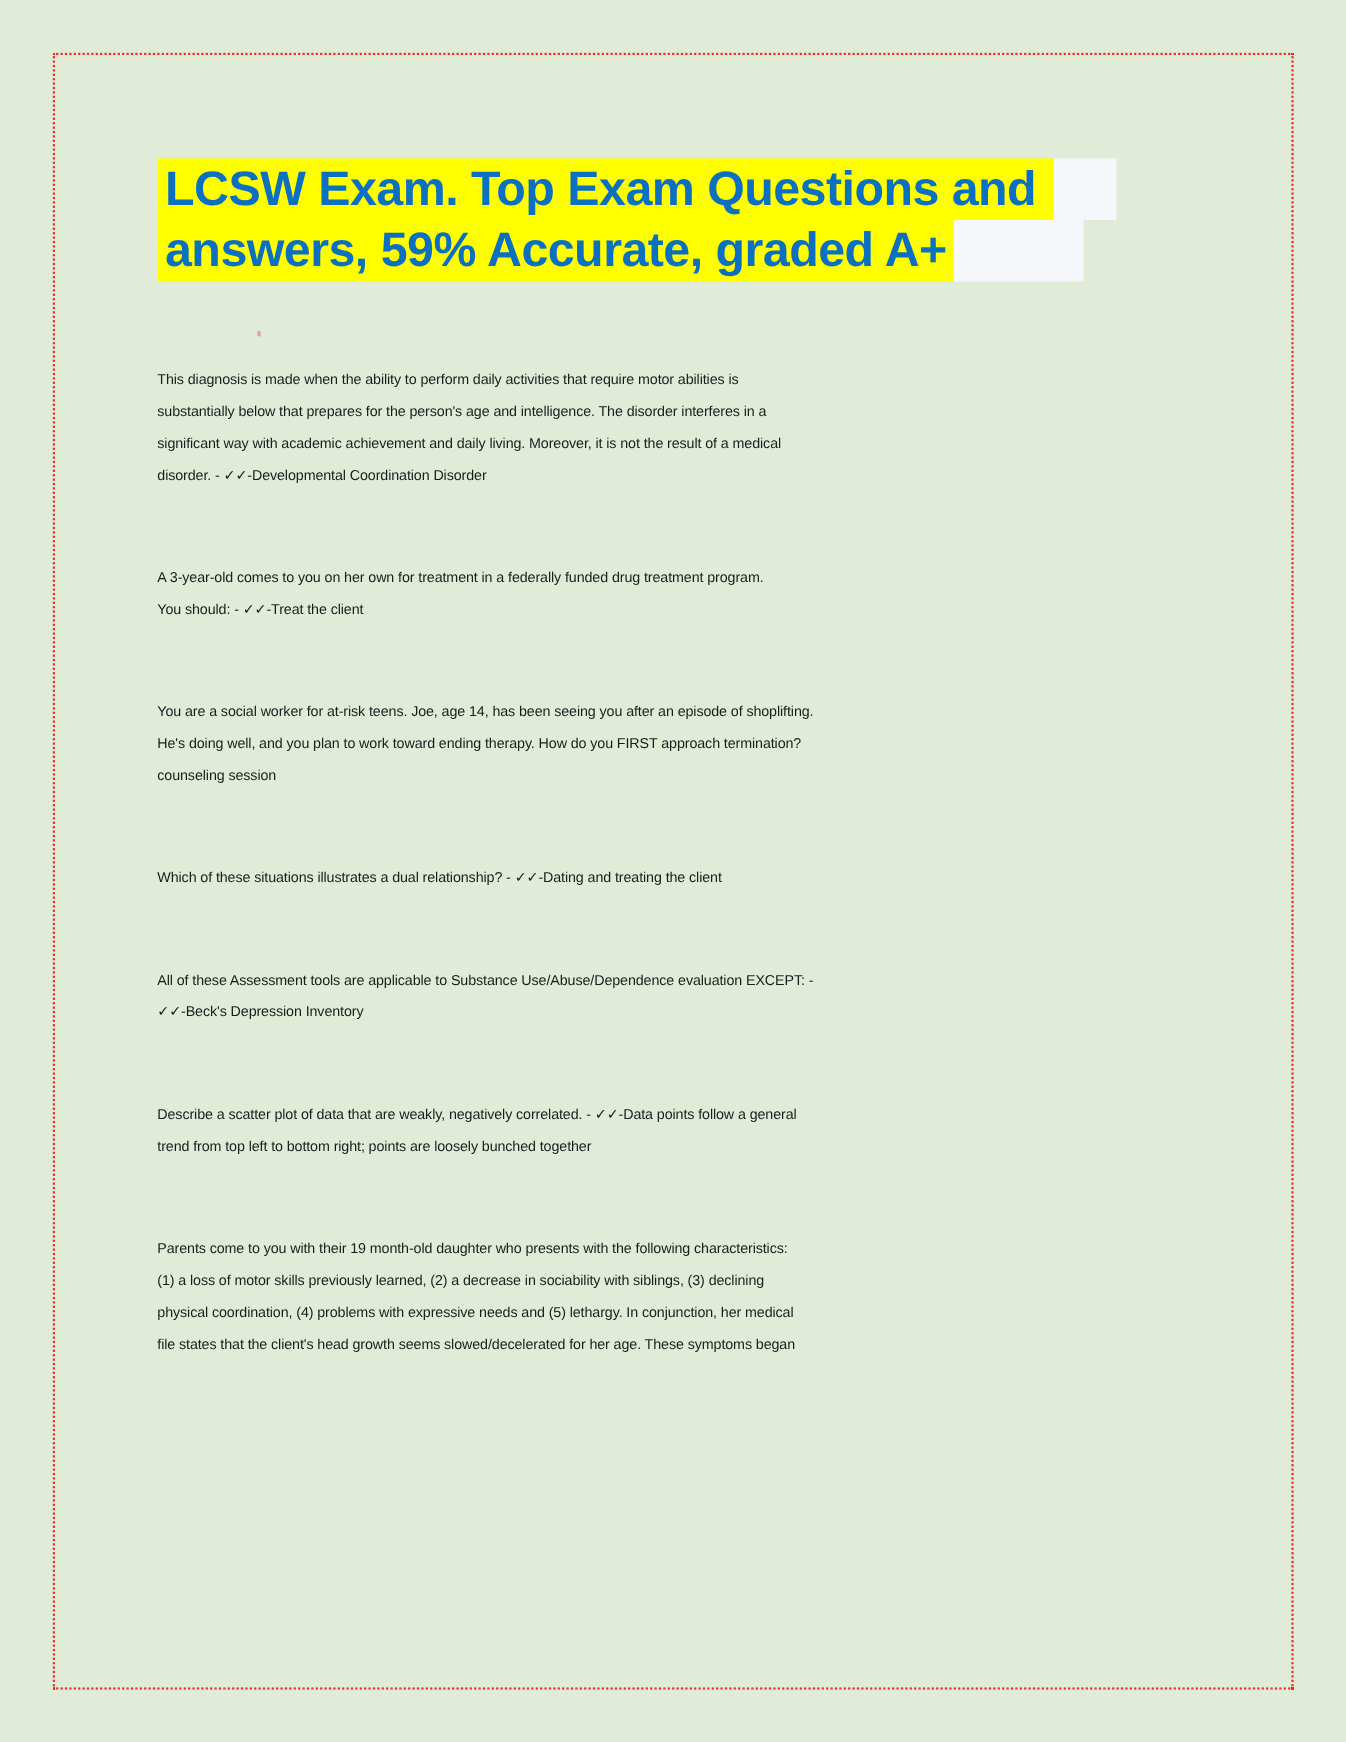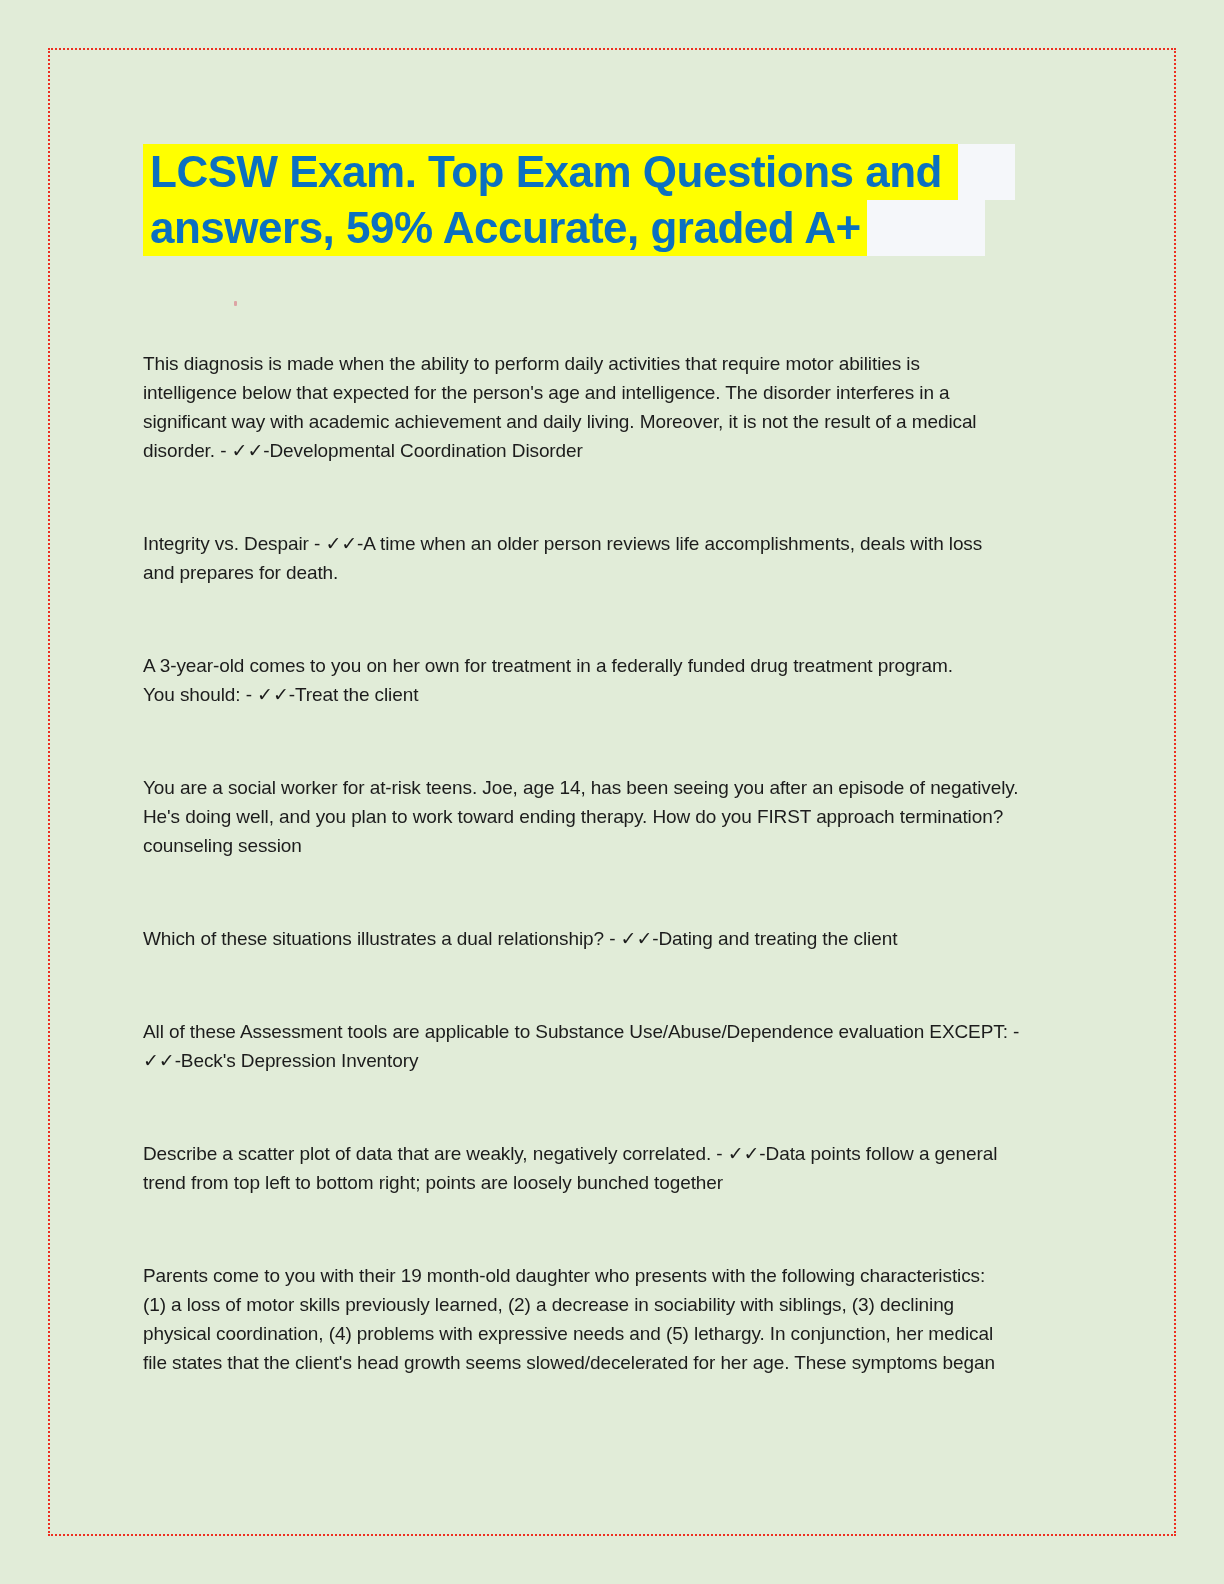--- a/index.html
+++ b/index.html
@@ -27,23 +27,23 @@
     background:#ffff00;
     line-height:56px;
     padding:0 16px 0 7px;
     white-space:nowrap;
   }
   .hl2{padding-right:6px;}
   .white-patch{background:#f5f7fa;height:56px;}
   .wp1{width:57px;}
   .wp2{width:118px;}
   .content{
-    position:absolute;left:143px;top:349px;width:960px;
+    position:absolute;left:143px;top:330px;width:960px;
     color:#1c1c1c;
-    font-size:19px;line-height:29px;
+    font-size:13px;line-height:29px;
     letter-spacing:-0.1px;
   }
   .para{margin:0 0 64px 0;}
   .line{display:block;white-space:nowrap;}
   .speck{
     position:absolute;left:234px;top:301px;
     width:3px;height:5px;
     background:#dca5a5;
     border-radius:1px;
   }
@@ -62,34 +62,30 @@
     </div>
     <div class="title-line">
       <span class="hl hl2">answers, 59% Accurate, graded A+</span>
       <span class="white-patch wp2"></span>
     </div>
   </header>
 
   <main class="content">
     <p class="para">
       <span class="line">This diagnosis is made when the ability to perform daily activities that require motor abilities is</span>
-      <span class="line">intelligence below that expected for the person's age and intelligence. The disorder interferes in a</span>
+      <span class="line">substantially below that prepares for the person's age and intelligence. The disorder interferes in a</span>
       <span class="line">significant way with academic achievement and daily living. Moreover, it is not the result of a medical</span>
       <span class="line">disorder. - ✓✓-Developmental Coordination Disorder</span>
-    </p>
-    <p class="para">
-      <span class="line">Integrity vs. Despair - ✓✓-A time when an older person reviews life accomplishments, deals with loss</span>
-      <span class="line">and prepares for death.</span>
     </p>
     <p class="para">
       <span class="line">A 3-year-old comes to you on her own for treatment in a federally funded drug treatment program.</span>
       <span class="line">You should: - ✓✓-Treat the client</span>
     </p>
     <p class="para">
-      <span class="line">You are a social worker for at-risk teens. Joe, age 14, has been seeing you after an episode of negatively.</span>
+      <span class="line">You are a social worker for at-risk teens. Joe, age 14, has been seeing you after an episode of shoplifting.</span>
       <span class="line">He's doing well, and you plan to work toward ending therapy. How do you FIRST approach termination?</span>
       <span class="line">counseling session</span>
     </p>
     <p class="para">
       <span class="line">Which of these situations illustrates a dual relationship? - ✓✓-Dating and treating the client</span>
     </p>
     <p class="para">
       <span class="line">All of these Assessment tools are applicable to Substance Use/Abuse/Dependence evaluation EXCEPT: -</span>
       <span class="line">✓✓-Beck's Depression Inventory</span>
     </p>

